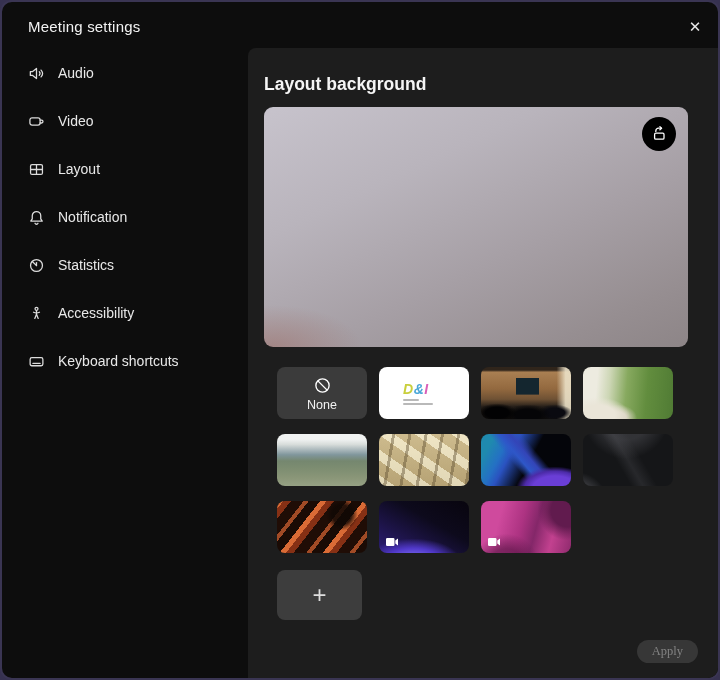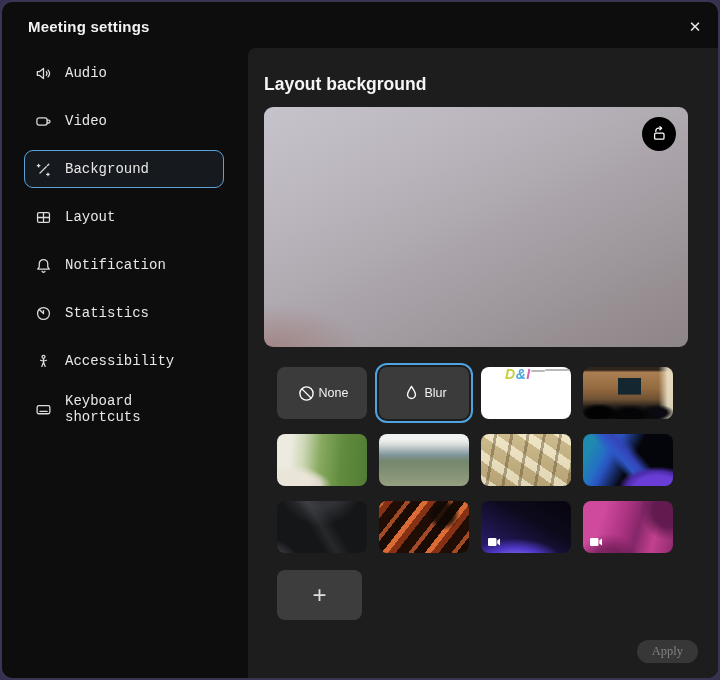--- a/index.html
+++ b/index.html
@@ -13,36 +13,35 @@
   .dialog {
     position:absolute; inset:0;
     background:#0d0d0d;
     border:2px solid #3a3553;
     border-radius:12px;
     overflow:hidden;
   }
   
   .dialog-title {
     position:absolute; left:26px; top:16px;
-    color:#f2f2f2; font-size:15px; font-weight:700;
+    color:#f2f2f2; font-size:15px; font-weight:400;
     letter-spacing:.2px;
     text-align:center;
   }
   .close-btn {
     position:absolute; right:10px; top:12px;
     width:26px; height:26px;
     display:flex; align-items:center; justify-content:center;
     color:#e8e8e8; font-size:15px; cursor:pointer;
     background:transparent; border:none;
   }
   
   .sidebar {
     position:absolute; left:0; top:44px; width:244px; bottom:0;
-    padding:8px 22px;
-    font-family:Liberation Mono, monospace;
+    padding:8px 15px;
   }
   .nav-item {
     display:flex; align-items:center; gap:13px;
     height:38px; margin-bottom:10px;
     padding:0 10px;
     border:1.5px solid transparent;
     border-radius:9px;
     color:#e8e8e8; font-size:14px;
     cursor:pointer;
   }
@@ -92,30 +91,30 @@
     overflow:hidden;
     cursor:pointer;
     width:90px; height:52px;
     background:#3b3b3b;
   }
   .tile.selected {
     outline:2.5px solid #4da4e0;
     outline-offset:2.5px;
   }
   .tile-btn {
-    display:flex; flex-direction:row;
+    display:flex; flex-direction:column;
     align-items:center; justify-content:center;
     gap:2px;
   }
   .tile-btn .lbl { color:#f2f2f2; font-size:12.5px; }
   .badge-cam {
     position:absolute; left:6px; bottom:6px;
   }
   
-  .t-dilogo { background:#fff; display:flex; flex-direction:row; justify-content:center; padding-left:24px; }
+  .t-dilogo { background:#fff; display:flex; flex-direction:column; justify-content:center; padding-left:24px; }
   .dilogo-text { font-size:14px; font-weight:800; font-style:italic; line-height:14px; letter-spacing:.5px; }
   .dilogo-text .c1{color:#c9cf3c}.dilogo-text .c2{color:#4aa7d8}.dilogo-text .c3{color:#d95fb8}
   .dilogo-bar{height:2px; background:#b9b9b9; border-radius:1px;}
   .dilogo-bar.b1{width:16px; margin-top:3px;}
   .dilogo-bar.b2{width:30px; margin-top:2px;}
   .t-office { background:
       radial-gradient(ellipse 22% 18% at 18% 88%, #020203 0 60%, rgba(2,2,3,0) 100%),
       radial-gradient(ellipse 26% 20% at 52% 92%, #050507 0 55%, rgba(5,5,7,0) 100%),
       radial-gradient(ellipse 20% 16% at 82% 88%, #0a0a10 0 55%, rgba(10,10,16,0) 100%),
       linear-gradient(90deg, rgba(240,230,205,0) 84%, rgba(236,226,200,.9) 94%),
@@ -203,29 +202,20 @@
     </div>
 
     <div class="nav-item">
       <svg width="17" height="17" viewBox="0 0 16 16">
           <rect class="icon-stroke" x="1.8" y="4.6" width="9.6" height="6.8" rx="2"></rect>
           <path class="icon-stroke" d="M11.4 6.6h1.4a1.3 1.3 0 0 1 1.3 1.3v.2a1.3 1.3 0 0 1-1.3 1.3h-1.4"></path>
         </svg>
       <span>Video</span>
     </div>
 
-    <div class="nav-item selected">
-      <svg width="17" height="17" viewBox="0 0 16 16">
-          <path class="icon-stroke" d="M4.6 11.4 10.6 5.4"></path>
-          <path class="icon-stroke" d="M11.6 4.4 13 3"></path>
-          <path class="icon-stroke" d="M3.4 3.2v2.4M2.2 4.4h2.4"></path>
-          <path class="icon-stroke" d="M12.2 11.4v2.4M11 12.6h2.4"></path>
-        </svg>
-      <span>Background</span>
-    </div>
 
 
     <div class="nav-item">
       <svg width="17" height="17" viewBox="0 0 16 16">
           <rect class="icon-stroke" x="2.4" y="3.4" width="11.2" height="9.2" rx="1.4"></rect>
           <path class="icon-stroke" d="M8 3.4v9.2M2.4 8h11.2"></path>
         </svg>
       <span>Layout</span>
     </div>
 
@@ -284,26 +274,20 @@
     <div class="thumbs">
 
       <div class="tile tile-btn">
         <svg width="21" height="21" viewBox="0 0 20 20">
             <circle cx="10" cy="10" r="6.3" fill="none" stroke="#fff" stroke-width="1.3"></circle>
             <path d="M5.6 5.6 14.4 14.4" stroke="#fff" stroke-width="1.3"></path>
           </svg>
         <span class="lbl">None</span>
       </div>
 
-      <div class="tile tile-btn selected">
-        <svg width="21" height="21" viewBox="0 0 20 20">
-            <path d="M10 3.2C8.2 6.2 6.2 8.4 6.2 11a3.8 3.8 0 0 0 7.6 0C13.8 8.4 11.8 6.2 10 3.2z" fill="none" stroke="#fff" stroke-width="1.3" stroke-linejoin="round"></path>
-          </svg>
-        <span class="lbl">Blur</span>
-      </div>
 
       <div class="tile t-dilogo">
         <div class="dilogo-text"><span class="c1">D</span><span class="c2">&amp;</span><span class="c3">I</span></div>
         <div class="dilogo-bar b1"></div>
         <div class="dilogo-bar b2"></div>
       </div>
 
       <div class="tile t-office"></div>
 
       <div class="tile t-patio"></div>

